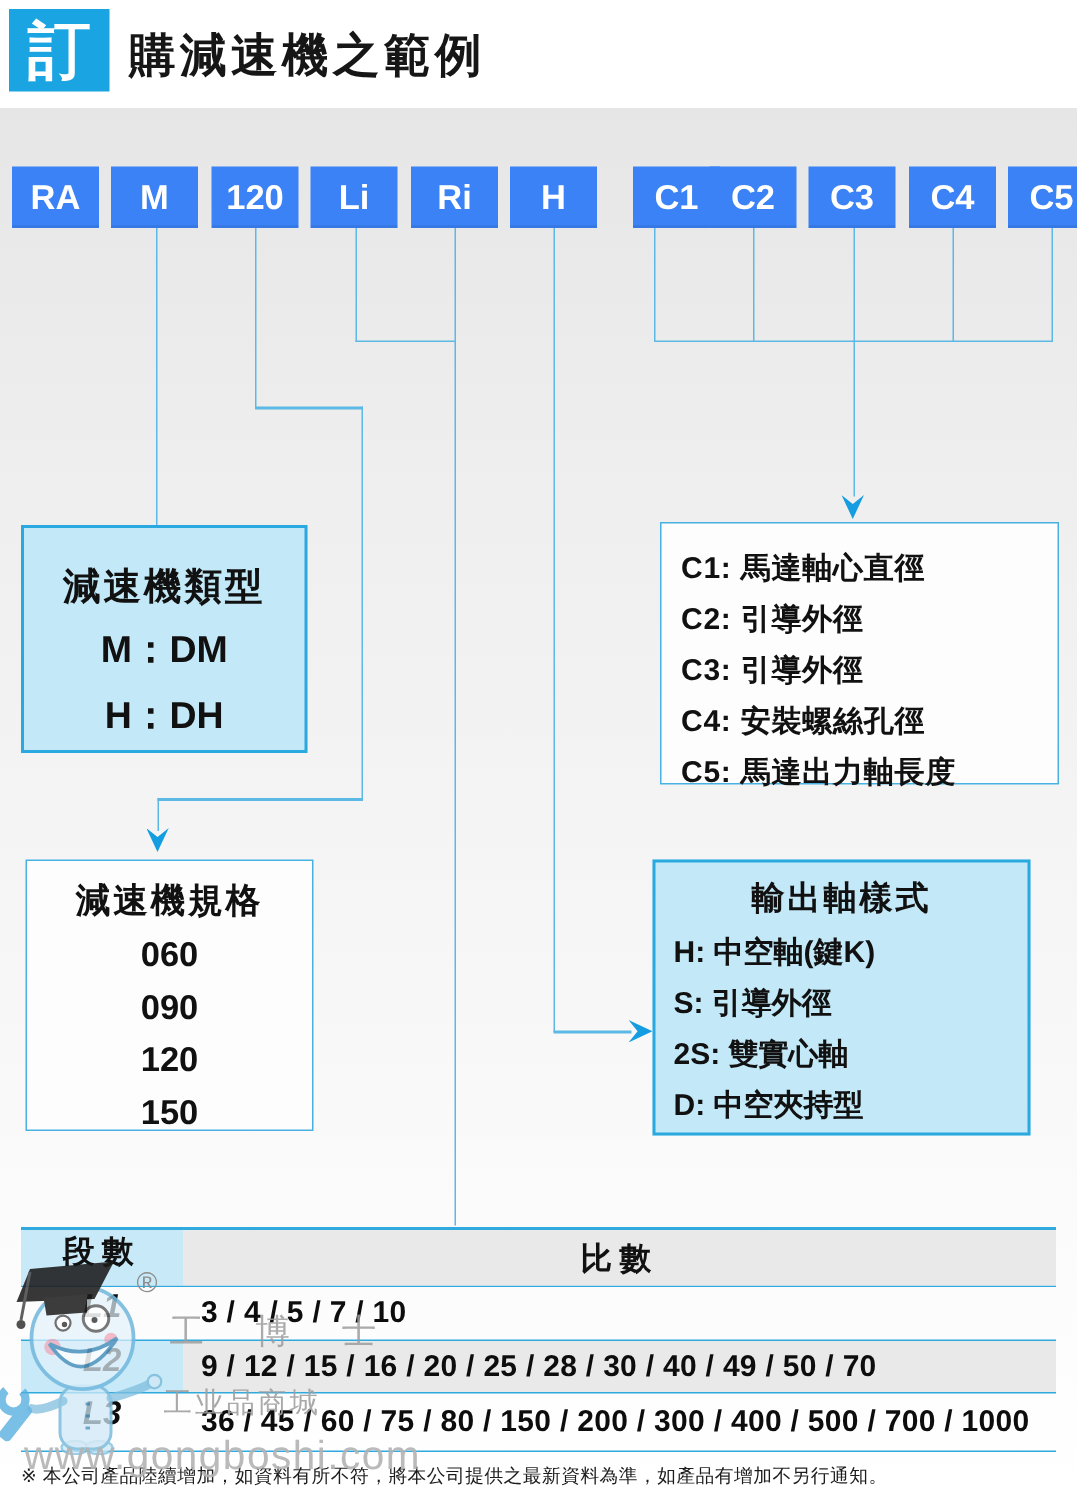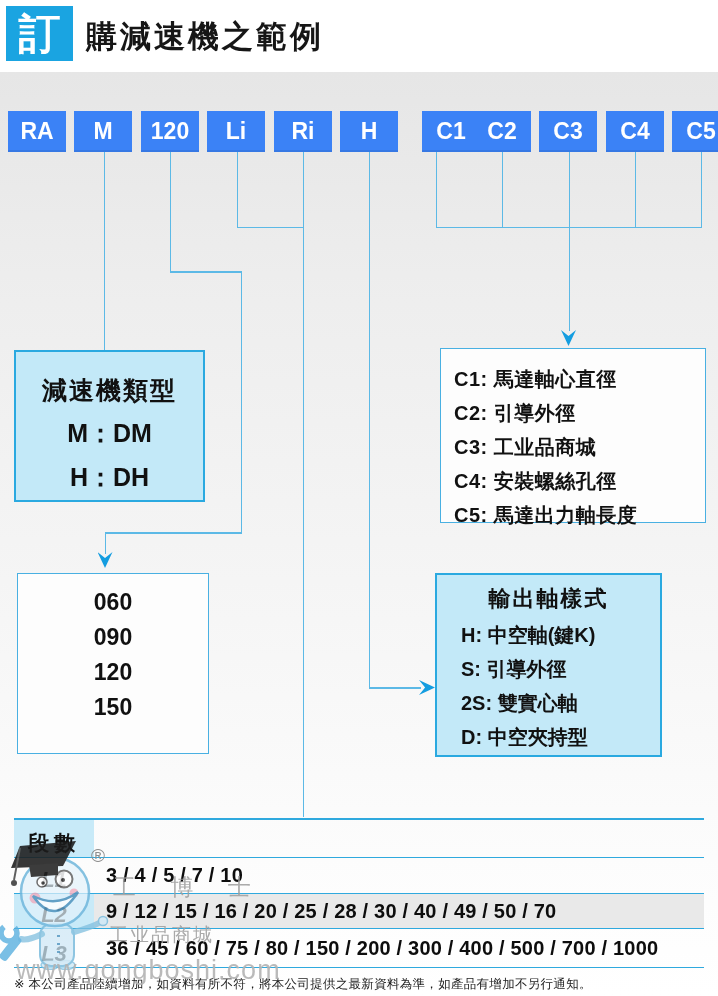--- a/index.html
+++ b/index.html
@@ -26,34 +26,34 @@
     text-align:center;padding-top:22px;}
   .box-type .bx-title{font-size:25px;font-weight:bold;letter-spacing:2px;margin-bottom:4px;}
   .box-type .bx-line{font-size:25px;font-weight:600;line-height:44px;}
   .box-spec{left:17px;top:573px;width:192px;height:181px;background:#fdfdfd;border:1.5px solid #49b0e2;
     text-align:center;padding-top:11px;}
   .box-spec .bx-title{font-size:23px;font-weight:bold;letter-spacing:2px;margin-bottom:3px;}
   .box-spec .bx-line{font-size:23px;font-weight:600;line-height:35px;}
   .box-c{left:440px;top:348px;width:266px;height:175px;background:#fdfdfd;border:1.5px solid #49b0e2;
     padding:13px 0 0 13px;}
   .box-c .bx-line{font-size:20px;font-weight:600;line-height:34px;letter-spacing:0.5px;white-space:nowrap;}
-  .box-out{left:435px;top:573px;width:227px;height:184px;background:#c3e9f8;border:2px solid #2aa9e0;
+  .box-out{left:435px;top:573px;width:252px;height:184px;background:#c3e9f8;border:2px solid #2aa9e0;
     padding-top:9px;}
   .box-out .bx-title{font-size:22px;font-weight:bold;letter-spacing:2px;text-align:center;margin-bottom:4px;}
-  .box-out .bx-line{font-size:20px;font-weight:600;line-height:34px;padding-left:24px;white-space:nowrap;}
+  .box-out .bx-line{font-size:20px;font-weight:600;line-height:34px;padding-left:12px;white-space:nowrap;}
   
   .rtable{position:absolute;left:14px;top:818px;width:690px;border-top:2px solid #2fa9de;
     border-bottom:1.5px solid #2fa9de;}
   .trow{display:flex;align-items:stretch;border-bottom:1px solid #2fa9de;}
   .trow:last-child{border-bottom:none;}
   .th-row{height:37px;}
   .row-1{height:35px;}
   .row-2{height:34px;}
   .row-3{height:38px;}
-  .tl{width:80px;display:flex;align-items:flex-end;justify-content:center;}
+  .tl{width:108px;display:flex;align-items:flex-start;justify-content:center;}
   .tr{flex:1;display:flex;align-items:center;}
   .th-row .tl,.row-2 .tl{background:#c8eaf8;}
   .th-row .tr,.row-2 .tr{background:#e9e9e9;}
   .th-row .tr{justify-content:center;}
   .hd-txt{font-size:21px;font-weight:bold;letter-spacing:5px;color:#111;}
   .lbl{font-size:22px;font-weight:bold;font-style:italic;color:#0d0d0d;}
   .vals{padding-left:12px;font-size:20px;font-weight:bold;color:#0d0d0d;white-space:nowrap;letter-spacing:0.2px;}
   
   .footnote{position:absolute;left:14px;top:976px;font-size:12.5px;color:#1c1c1c;letter-spacing:0.3px;}
   
@@ -107,46 +107,50 @@
   <div class="ln" style="left:568.5px;top:226.5px;width:1.5px;height:104px"></div>
   <div class="arrow a-down" style="left:561px;top:330px;width:15px;height:16px"></div>
 
   <div class="xbox box-type">
     <div class="bx-title">減速機類型</div>
     <div class="bx-line">M：DM</div>
     <div class="bx-line">H：DH</div>
   </div>
 
   <div class="xbox box-spec">
+    <div class="bx-title">減速機規格</div>
     <div class="bx-line">060</div>
     <div class="bx-line">090</div>
     <div class="bx-line">120</div>
     <div class="bx-line">150</div>
   </div>
 
   <div class="xbox box-c">
     <div class="bx-line">C1: 馬達軸心直徑</div>
     <div class="bx-line">C2: 引導外徑</div>
-    <div class="bx-line">C3: 工业品商城</div>
+    <div class="bx-line">C3: 引導外徑</div>
     <div class="bx-line">C4: 安裝螺絲孔徑</div>
     <div class="bx-line">C5: 馬達出力軸長度</div>
   </div>
 
   <div class="xbox box-out">
     <div class="bx-title">輸出軸樣式</div>
     <div class="bx-line">H: 中空軸(鍵K)</div>
     <div class="bx-line">S: 引導外徑</div>
     <div class="bx-line">2S: 雙實心軸</div>
     <div class="bx-line">D: 中空夾持型</div>
   </div>
 
   <div class="rtable">
     <div class="trow th-row">
       <div class="tl">
         <span class="hd-txt">段數</span>
+      </div>
+      <div class="tr">
+        <span class="hd-txt">比數</span>
       </div>
     </div>
     <div class="trow row-1">
       <div class="tl">
         <span class="lbl">L1</span>
       </div>
       <div class="tr">
         <span class="vals">3 / 4 / 5 / 7 / 10</span>
       </div>
     </div>

